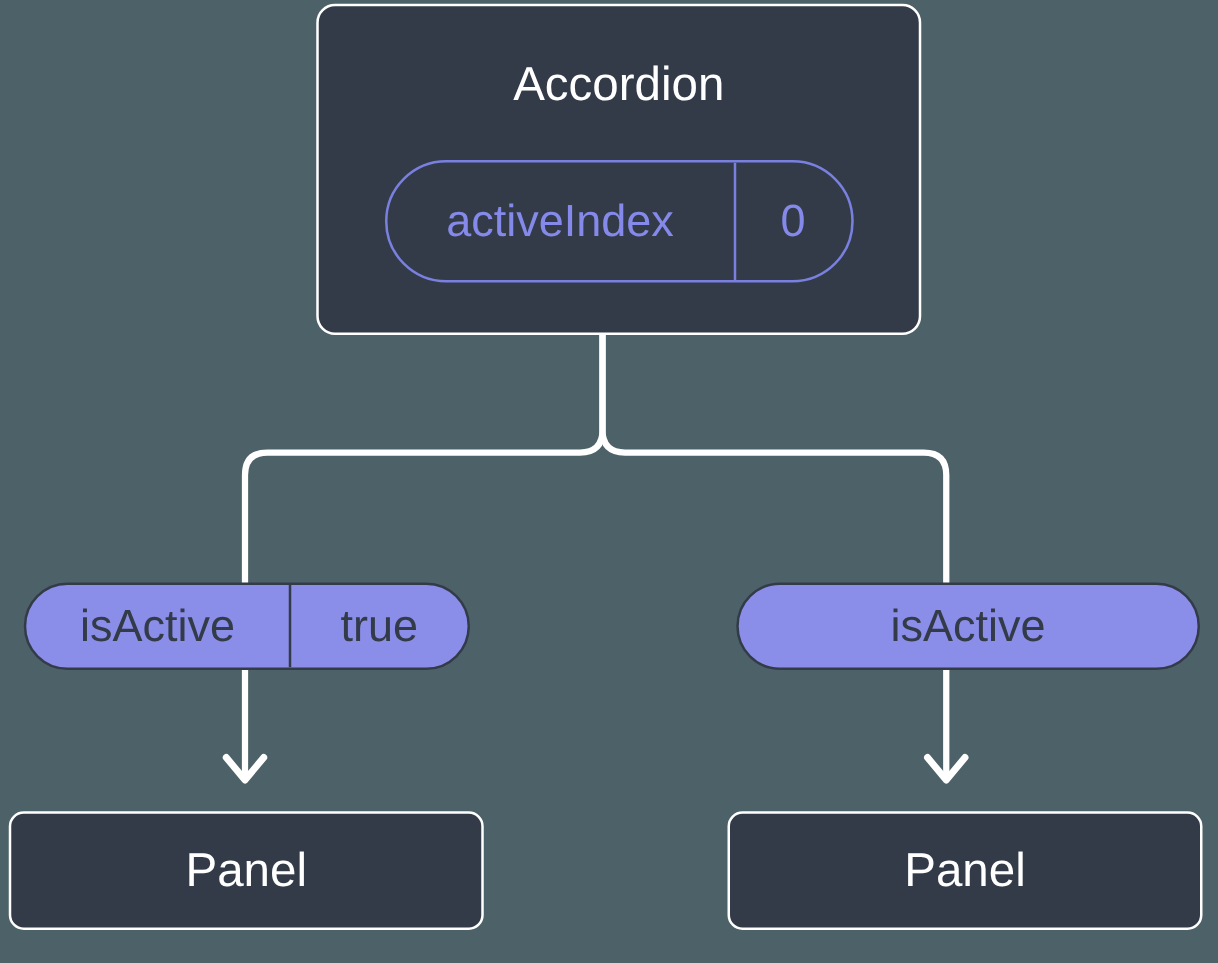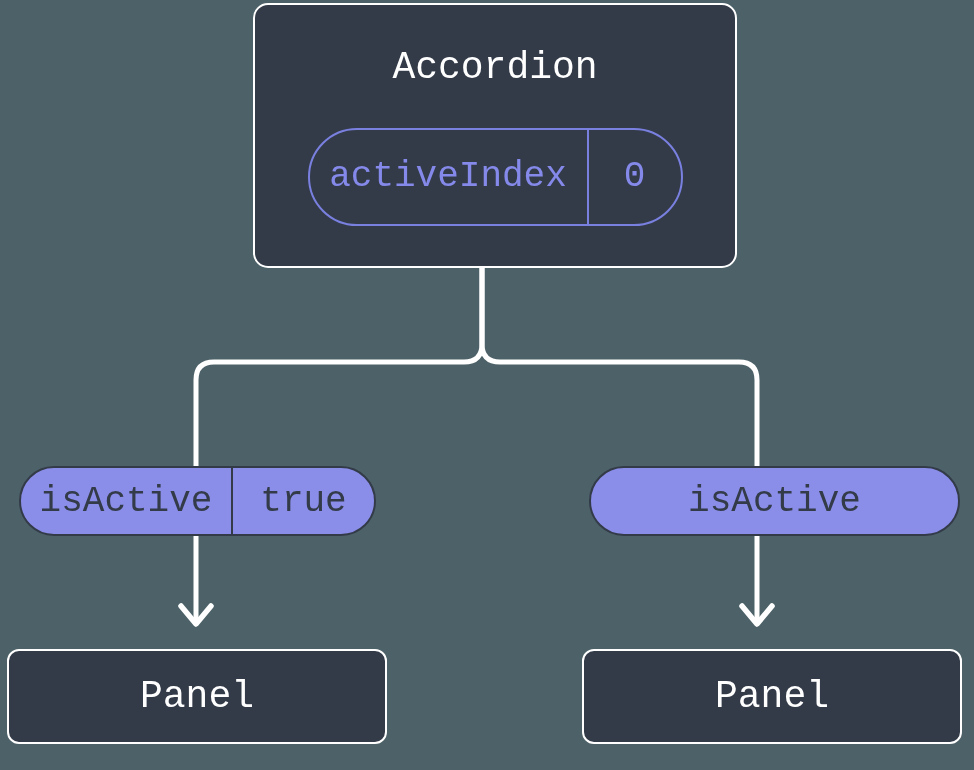--- a/index.html
+++ b/index.html
@@ -17,21 +17,20 @@
   html,body{width:974px;height:770px;}
   body{
     background:var(--bg);
     font-family:"Liberation Sans", sans-serif;
     overflow:hidden;
   }
   .canvas{
     position:relative;
     width:974px;height:770px;
     background:var(--bg);
-    font-family:Liberation Mono, monospace;
   }
   .connectors{
     position:absolute;left:0;top:0;z-index:1;
   }
   .connectors path{
     fill:none;
     stroke:var(--connector);
     stroke-linecap:round;
     stroke-linejoin:round;
   }

